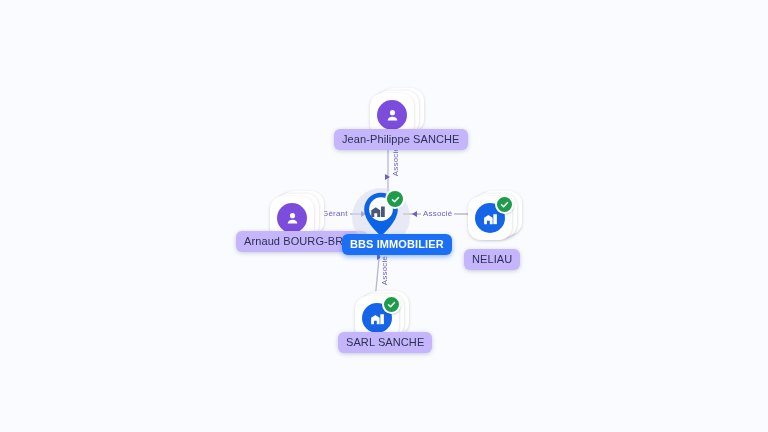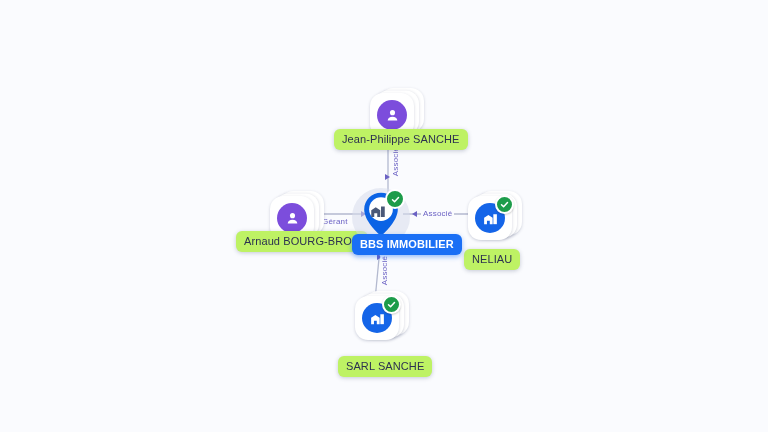--- a/index.html
+++ b/index.html
@@ -43,21 +43,21 @@
   .badge svg{display:block;}
 
   
   .chip{
     position:absolute;
     white-space:nowrap;
     font-size:11px;
     line-height:1;
     padding:5px 8px;
     border-radius:6px;
-    background:#bef264;
+    background:#c4b5fd;
     color:#2c3150;
     box-shadow:0 1px 4px rgba(40,50,90,.25);
     letter-spacing:.1px;
   }
   .chip.primary{
     background:#1a6ff5;
     color:#ffffff;
     font-weight:bold;
     box-shadow:0 2px 5px rgba(26,111,245,.45);
   }
@@ -113,21 +113,21 @@
 
   <line x1="403" y1="214" x2="470" y2="214" stroke="#b3b9cf" stroke-width="1.3"></line>
   <path d="M417,211 L412,214 L417,217 Z" fill="#6b62c4"></path>
 
   <line x1="380" y1="248" x2="375" y2="300" stroke="#b3b9cf" stroke-width="1.3"></line>
   <path d="M377,254 L382,257 L377,260 Z" fill="#6b62c4"></path>
 </svg>
 
 <div class="edge-label vert" style="left:379px;top:157px;transform:rotate(-90deg);">Associé</div>
 
-<div class="edge-label" style="left:320px;top:217px;">Gérant</div>
+<div class="edge-label" style="left:320px;top:209px;">Gérant</div>
 
 <div class="edge-label" style="left:421px;top:209px;">Associé</div>
 
 <div class="edge-label vert" style="left:368px;top:266px;transform:rotate(-90deg);">Associé</div>
 
 <div class="node" style="left:370px;top:93px;">
   <div class="stack">
     <div class="card c3"></div>
     <div class="card c2"></div>
     <div class="card c1">
@@ -191,33 +191,33 @@
         </svg>
       </div>
     </div>
     <div class="badge">
       <svg width="9" height="9" viewBox="0 0 24 24" fill="none" stroke="#ffffff" stroke-width="4" stroke-linecap="round" stroke-linejoin="round">
         <path d="M4 12.5l5.5 5.5L20 6.5"></path>
       </svg>
     </div>
   </div>
 </div>
-<div class="chip" style="left:338px;top:332px;margin-top:24px;">SARL SANCHE</div>
+<div class="chip" style="left:338px;top:332px;">SARL SANCHE</div>
 
 <div class="pin-wrap" style="left:352px;top:188px;">
   <div class="pin-halo"></div>
   <svg class="pin" viewBox="0 0 48 52" width="46" height="50">
     <path d="M24 2C13.5 2 5 10.4 5 20.8 5 33 19.2 46.5 22.6 49.4a2.2 2.2 0 0 0 2.9 0C28.9 46.5 43 33 43 20.8 43 10.4 34.5 2 24 2z" fill="#0b63e5"></path>
     <circle cx="24" cy="20.6" r="13.4" fill="#ffffff"></circle>
   </svg>
   <div style="position:absolute;left:17px;top:14px;">
     <svg width="18" height="18" viewBox="0 0 24 24" fill="#4a5878">
       <path d="M3 20V11l6-4 6 4v9h-4v-5H7v5z"></path>
       <rect x="16" y="6" width="5" height="14"></rect>
     </svg>
   </div>
   <div class="pin-badge">
     <svg width="9" height="9" viewBox="0 0 24 24" fill="none" stroke="#ffffff" stroke-width="4" stroke-linecap="round" stroke-linejoin="round">
       <path d="M4 12.5l5.5 5.5L20 6.5"></path>
     </svg>
   </div>
 </div>
-<div class="chip primary" style="left:352px;top:234px;">BBS IMMOBILIER</div>
+<div class="chip primary" style="left:342px;top:234px;">BBS IMMOBILIER</div>
 
 </body></html>

